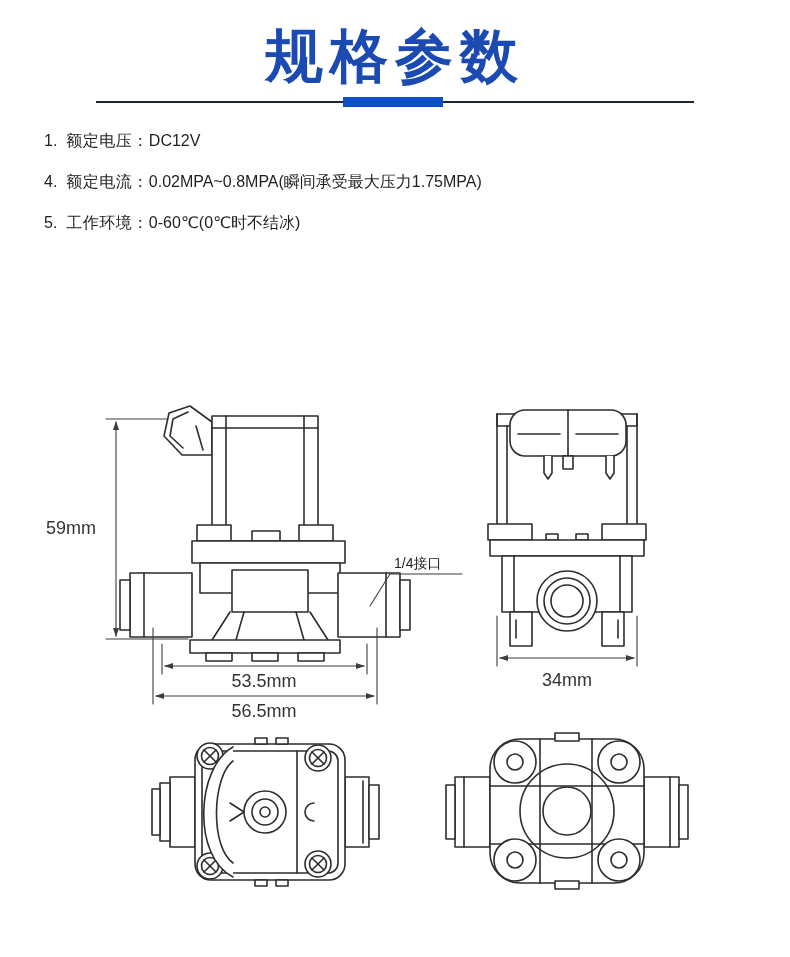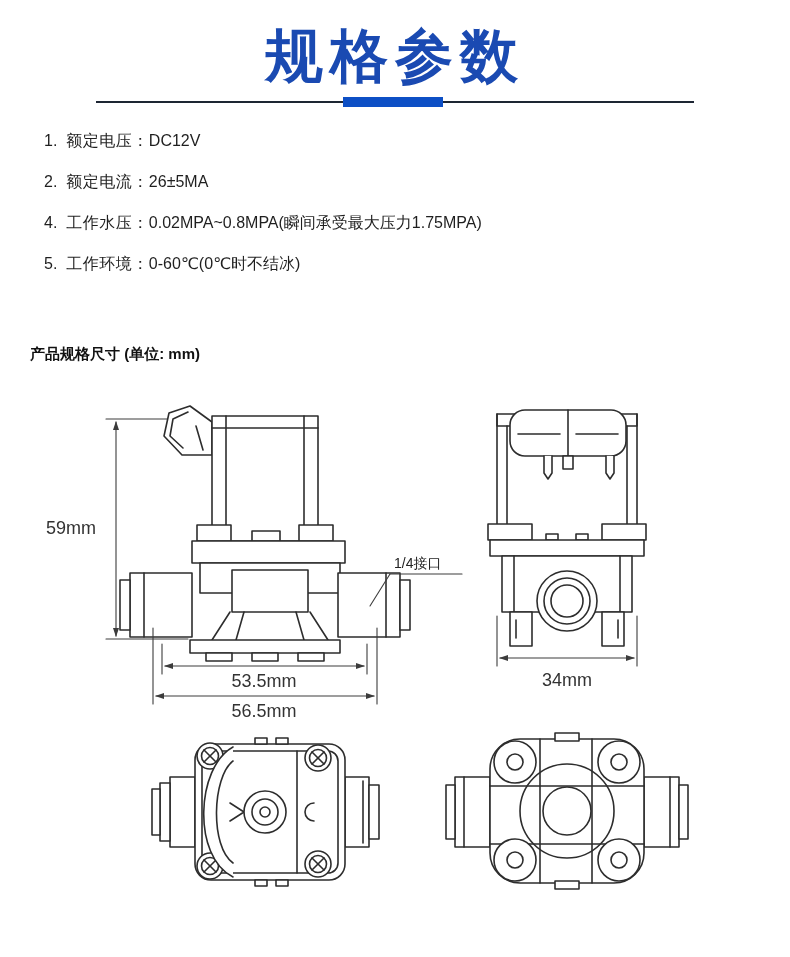--- a/index.html
+++ b/index.html
@@ -41,26 +41,24 @@
 <body>
 
 <div class="page">
 
   <h1 class="title">规格参数</h1>
   <div class="rule"></div>
   <div class="rule-bar"></div>
 
   <ol class="specs">
     <li><span class="num">1.</span><span class="label">额定电压：</span><span class="value">DC12V</span></li>
-    <li><span class="num">2.</span><span class="label">额定电流：</span><span class="value">26±5MA</span></li>
-    <li><span class="num">4.</span><span class="label">工作水压：</span><span class="value">0.02MPA~0.8MPA(瞬间承受最大压力1.75MPA)</span></li>
+    <li><span class="num">4.</span><span class="label">额定电流：</span><span class="value">0.02MPA~0.8MPA(瞬间承受最大压力1.75MPA)</span></li>
     <li><span class="num">5.</span><span class="label">工作环境：</span><span class="value">0-60℃(0℃时不结冰)</span></li>
   </ol>
 
-  <div class="dim-heading">产品规格尺寸 (单位: mm)</div>
 
   <svg class="dwg" style="left:30px;top:382px" width="440" height="330" viewBox="0 0 440 330">
     <defs>
       <marker id="arA" markerWidth="10" markerHeight="8" refX="8" refY="3" orient="auto-start-reverse" markerUnits="userSpaceOnUse">
         <path d="M0,0 L9,3 L0,6 Z" fill="#3c3c3c"></path>
       </marker>
     </defs>
     <g class="ln">
 
       <line class="dim" x1="76" y1="21" x2="140" y2="21"></line>

